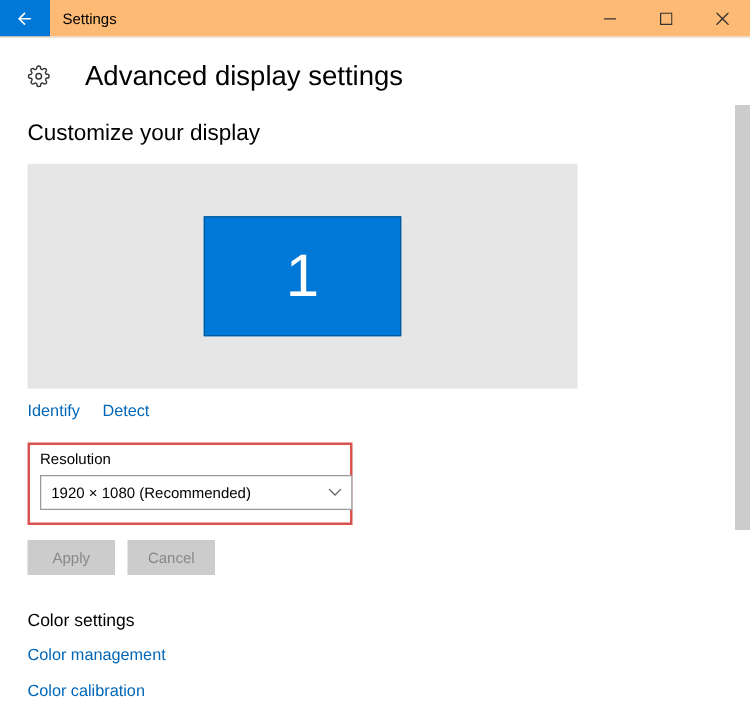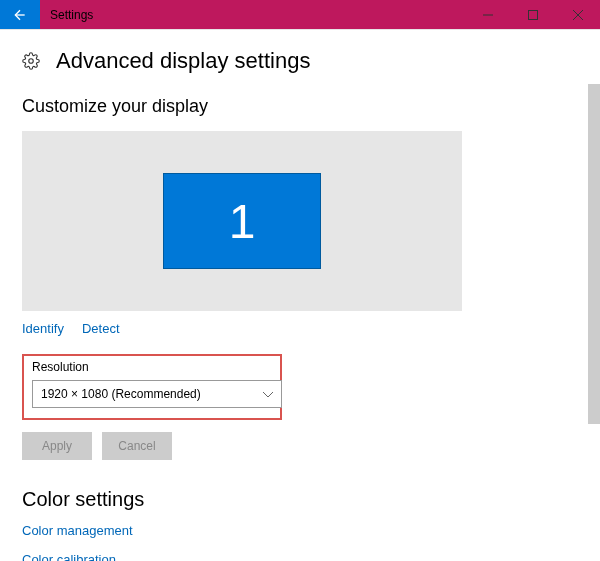--- a/index.html
+++ b/index.html
@@ -8,21 +8,21 @@
       font-size: 13px;
       background: #fff;
       color: #000;
       width: 600px;
       height: 561px;
       position: relative;
       overflow: hidden;
     }
     .titlebar {
       height: 30px;
-      background: #be185d;
+      background: #fdba74;
       display: flex;
       align-items: stretch;
       border-bottom: 1px solid #e6e6e6;
     }
     .back-btn {
       width: 40px;
       background: #0078d7;
       color: #fff;
       display: flex;
       align-items: center;
@@ -46,21 +46,21 @@
       justify-content: center;
       font-size: 12px;
       color: #333;
     }
     .content {
       padding: 10px 22px 0 22px;
     }
     .page-header {
       display: flex;
       align-items: center;
-      gap: 16px;
+      gap: 28px;
       margin-top: 8px;
       margin-bottom: 22px;
     }
     .page-header .gear { width: 18px; height: 18px; color: #333; }
     .page-title {
       font-size: 22px;
       font-weight: 400;
     }
     .section-title {
       font-size: 18px;
@@ -126,21 +126,21 @@
       background: #ccc;
       color: #888;
       width: 70px;
       height: 28px;
       display: flex;
       align-items: center;
       justify-content: center;
       font-size: 12px;
     }
     .color-section-title {
-      font-size: 20px;
+      font-size: 14px;
       font-weight: 400;
       margin-bottom: 12px;
     }
     .color-link {
       color: #0067b8;
       font-size: 13px;
       margin-bottom: 14px;
       display: block;
     }
     .scrollbar {

